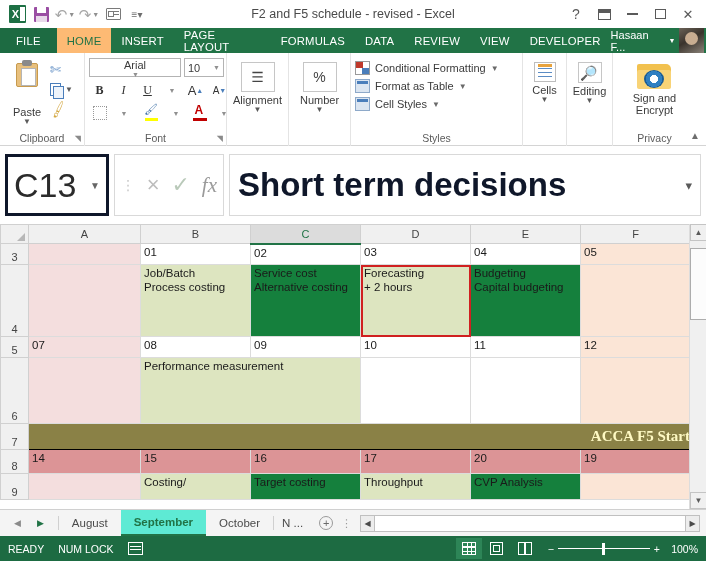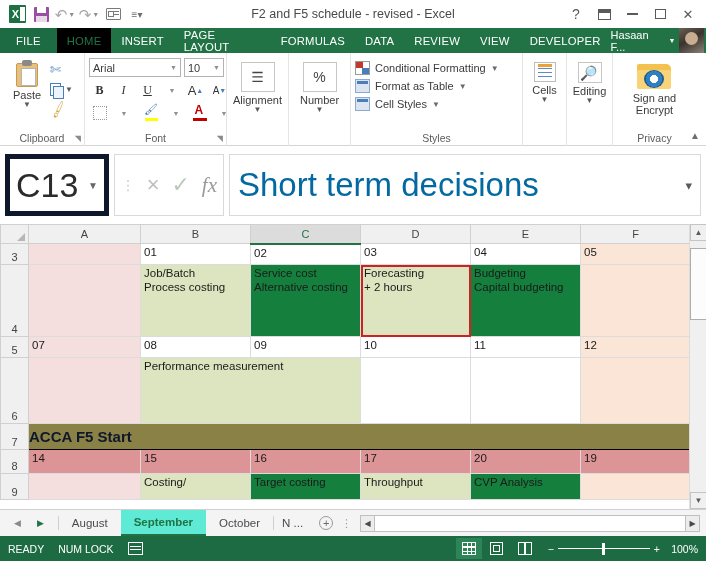--- a/index.html
+++ b/index.html
@@ -66,21 +66,21 @@
   
   .tabbar {
     height: 25px; background: #217346; display: flex; align-items: stretch;
     font-size: 11.3px;
   }
   .tab {
     display: flex; align-items: center; padding: 0 10px;
     color: #fff; letter-spacing: .2px;
   }
   .tab.file { background: #1d6b42; font-weight: normal; padding: 0 16px; }
-  .tab.active { background: #000000; color: #217346; font-weight: normal; }
+  .tab.active { background: #fdba74; color: #217346; font-weight: normal; }
   .usercell {
     margin-left: auto; display: flex; align-items: center;
     color: #fff; font-size: 11px; padding-right: 2px; gap: 4px;
   }
   .avatar {
     width: 26px; height: 25px;
     background: linear-gradient(150deg,#6b6257 0%, #3a332c 45%, #8a8278 100%);
     position: relative; overflow: hidden;
   }
   .avatar::after {
@@ -98,38 +98,38 @@
   .grp-label { position: absolute; bottom: 2px; left: 0; right: 0; text-align: center; font-size: 10.5px; color: #5c5c5c; }
   .grp-body { display: flex; flex: 1; align-items: flex-start; padding-top: 2px; }
   .dialog-launch { position: absolute; right: 3px; bottom: 3px; font-size: 8px; color: #8a8a8a; }
 
   
   .paste-col { display: flex; flex-direction: column; align-items: center; width: 46px; padding-top: 2px; }
   .clip-ic { width: 26px; height: 28px; position: relative; }
   .clip-board { position:absolute; left:2px; top:3px; width:22px; height:24px; background:#e8c07d; border:1px solid #c79a4e; border-radius:2px; }
   .clip-clip { position:absolute; left:8px; top:0px; width:10px; height:6px; background:#8a8a8a; border-radius:2px; }
   .clip-page { position:absolute; left:7px; top:8px; width:15px; height:18px; background:#fff; border:1px solid #b5b5b5; }
-  .paste-lab { font-size: 11px; margin-top: 1px; }
+  .paste-lab { font-size: 11px; margin-top: 18px; }
   .mini-caret { font-size: 8px; color: #5a5a5a; line-height: 7px; }
   .clip-icons { display: flex; flex-direction: column; gap: 3px; padding-top: 3px; }
   .clip-row { display: flex; align-items: center; gap: 2px; height: 17px; }
   .scissors { font-size: 13px; color: #4a7ebb; }
   .copy-ic { width: 13px; height: 14px; position: relative; }
   .copy-ic::before { content:""; position:absolute; left:0; top:0; width:9px; height:11px; border:1.2px solid #4a7ebb; background:#fff; }
   .copy-ic::after { content:""; position:absolute; left:3px; top:3px; width:9px; height:11px; border:1.2px solid #4a7ebb; background:#eef4fb; }
   .brush { font-size: 13px; color: #d4a843; transform: rotate(-20deg); }
 
   
   .font-rows { display: flex; flex-direction: column; gap: 3px; }
   .frow { display: flex; align-items: center; gap: 3px; }
   .fbox {
     border: 1px solid #b3b3b3; height: 19px; display: flex; align-items: center;
     justify-content: space-between; padding: 0 3px; font-size: 11px; background: #fff;
   }
-  .fname { width: 92px; }
+  .fname { width: 92px; flex-direction: column; }
   .fsize { width: 40px; }
   .fbtn {
     width: 21px; height: 20px; display: flex; align-items: center; justify-content: center;
     font-size: 12px; color: #333;
   }
   .fbtn.b { font-weight: bold; font-family: "Liberation Serif", serif; }
   .fbtn.i { font-style: italic; font-family: "Liberation Serif", serif; }
   .fbtn.u { text-decoration: underline; font-family: "Liberation Serif", serif; }
   .grow-a { font-size: 13px; position: relative; }
   .grow-a sup { font-size: 7px; color: #4a7ebb; }
@@ -167,38 +167,38 @@
   .lockfolder { width: 36px; height: 28px; position: relative; }
   .lf-back { position:absolute; left:0; top:2px; width:34px; height:24px; background:#f2c14e; border-radius:2px 5px 2px 2px; }
   .lf-front { position:absolute; left:0; top:8px; width:34px; height:19px; background:#f8d377; border-radius:2px; }
   .lf-eye { position:absolute; left:7px; top:8px; width:20px; height:18px; border-radius:50%;
       background: radial-gradient(circle at 50% 50%, #fff 0 4px, #2f7fc1 4px 8px, #1a5c96 8px 10px); }
   .collapse-rib { position: absolute; right: 6px; bottom: 4px; font-size: 10px; color: #6d6d6d; }
 
   
   .fbar { height: 78px; display: flex; align-items: center; background: #fff; padding: 0 5px; gap: 5px; }
   .namebox {
-    width: 104px; height: 62px; border: 5px solid #0f172a; background: #fff;
+    width: 104px; height: 62px; border: 3px solid #0f172a; background: #fff;
     display: flex; align-items: center; justify-content: space-between; padding: 0 6px;
   }
   .namebox .txt { font-size: 34px; color: #2b2b2b; font-family: "Liberation Sans", sans-serif; }
   .namebox .cv { font-size: 10px; color: #666; }
   .fbtns {
     width: 110px; height: 62px; border: 1px solid #d9d9d9; background: #fff;
     display: flex; align-items: center; justify-content: space-around; color: #bdbdbd;
   }
   .fbtns .dots { font-size: 14px; color: #c9c9c9; }
   .fb-x { font-size: 22px; }
   .fb-ok { font-size: 22px; color: #b9c9b9; }
   .fb-fx { font-size: 21px; font-style: italic; font-family: "Liberation Serif", serif; color: #9a9a9a; }
   .finput {
     flex: 1; height: 62px; border: 1px solid #d9d9d9; background: #fff;
     display: flex; align-items: center; padding: 0 8px; justify-content: space-between;
   }
-  .finput .val { font-size: 33px; color: #0369a1; white-space: nowrap; }
+  .finput .val { font-size: 33px; color: #0f172a; white-space: nowrap; font-weight: bold; }
   .finput .cv { font-size: 13px; color: #5a5a5a; }
 
   
   .gridwrap { position: relative; height: 285px; overflow: hidden; background: #fff; }
   table.sheet { border-collapse: collapse; table-layout: fixed; }
   .colhdr td, .colhdr th {
     height: 19px; background: #f0f0f0; border: 1px solid #d0d0d0;
     font-size: 11px; font-weight: normal; color: #444; text-align: center;
   }
   .colhdr th.sel { background: #dcdcdc; border-bottom: 2px solid #217346; color: #217346; }
@@ -210,24 +210,24 @@
   .rowhdr {
     width: 28px; background: #f0f0f0; border: 1px solid #d0d0d0;
     font-size: 11px; color: #444; text-align: center; vertical-align: bottom;
     font-weight: normal; padding-bottom: 1px;
   }
   td.cell {
     border: 1px solid #dcdcdc; font-size: 11.5px; color: #1a1a1a;
     vertical-align: top; padding: 1px 3px; overflow: hidden; line-height: 14px;
   }
   td.banner {
-    background: #8a8146; color: #0f172a; font-size: 15px; font-weight: bold;
-    text-align: left; vertical-align: middle;
+    background: #8a8146; color: #fef9c3; font-size: 15px; font-weight: bold;
+    text-align: right; vertical-align: middle;
     border-top: 1.5px solid #000; border-bottom: 1.5px solid #000;
-    border-left: 1px solid #8a8146; border-right: 1px solid #8a8146;
+    border-left: 1px solid #8a8146; border-right: 1px solid #8a8146; font-family: Liberation Serif, serif;
   }
   .c-pink   { background: #f4dede; }
   .c-white  { background: #ffffff; }
   .c-peach  { background: #fbe5d6; margin-top: 27px; }
   .c-green  { background: #dde5c0; }
   .c-purple { background: #15803d; }
   .c-rose   { background: #dc9496; }
   .selcell { outline: 2px solid #d02020; outline-offset: -2px; }
 
   .vscroll {

